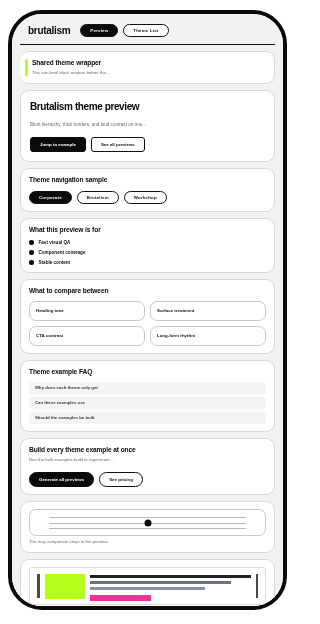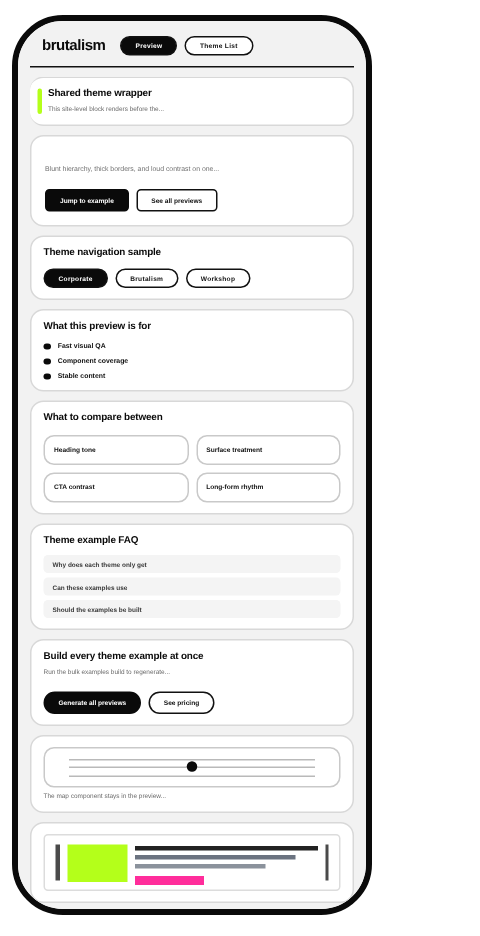--- a/index.html
+++ b/index.html
@@ -5,21 +5,21 @@
   * { box-sizing: border-box; margin: 0; padding: 0; }
   html, body {
     width: 288px; height: 624px;
     background: #ffffff;
     font-family: "Liberation Sans", sans-serif;
     overflow: hidden;
   }
   #phone-frame {
     position: absolute;
     left: 8px; top: 10px;
-    width: 240px; height: 600px;
+    width: 279px; height: 600px;
     border: 4px solid #0a0a0a;
     border-radius: 34px;
     background: #f2f2f2;
     overflow: hidden;
   }
   #screen {
     position: absolute;
     left: 0; top: 0; right: 0; bottom: 0;
     background: #f2f2f2;
     overflow: hidden;
@@ -147,20 +147,21 @@
       </div>
     </div>
 
     <div class="card accent">
       <div class="accent-bar"></div>
       <div class="c-title">Shared theme wrapper</div>
       <div class="c-sub">This site-level block renders before the...</div>
     </div>
 
     <div class="card hero">
+      <div class="hero-title">Brutalism theme preview</div>
       <div class="hero-sub">Blunt hierarchy, thick borders, and loud contrast on one...</div>
       <div class="btn-row">
         <div class="btn dark sq">Jump to example</div>
         <div class="btn sq">See all previews</div>
       </div>
     </div>
 
     <div class="card">
       <div class="c-title">Theme navigation sample</div>
       <div class="chip-row">

